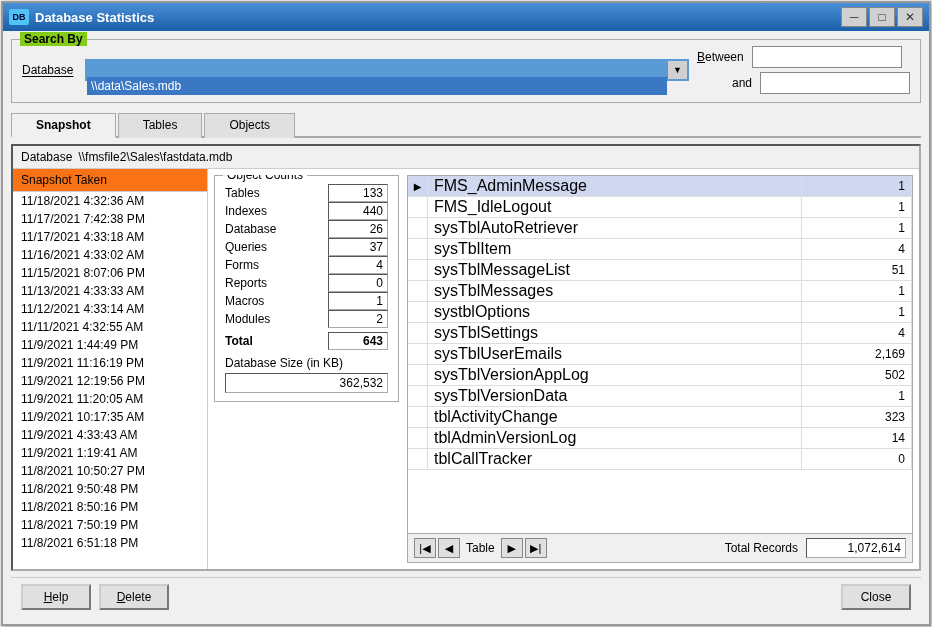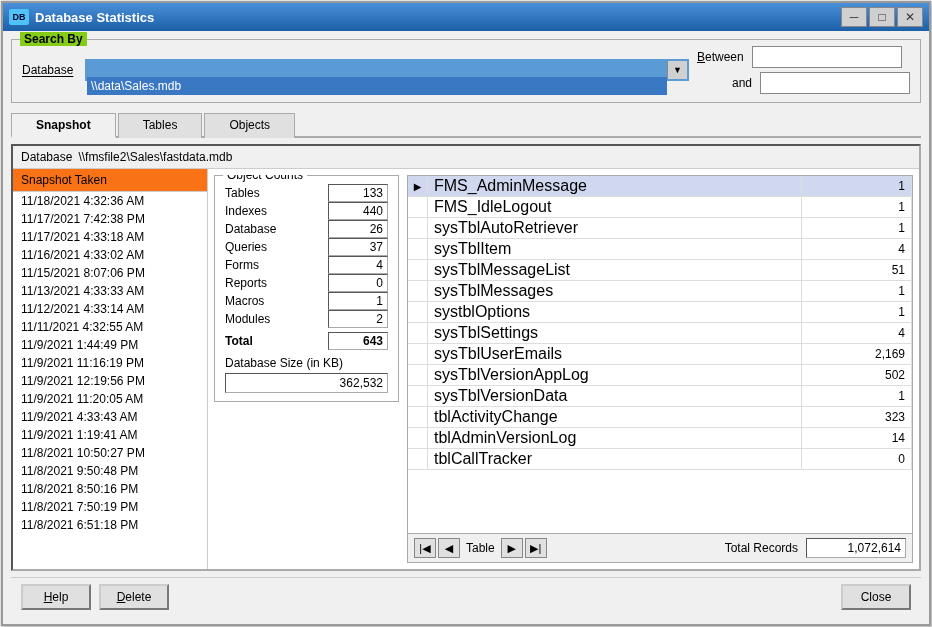--- a/index.html
+++ b/index.html
@@ -503,20 +503,21 @@
               <div class="snapshot-item">11/17/2021 4:33:18 AM</div>
               <div class="snapshot-item">11/16/2021 4:33:02 AM</div>
               <div class="snapshot-item">11/15/2021 8:07:06 PM</div>
               <div class="snapshot-item">11/13/2021 4:33:33 AM</div>
               <div class="snapshot-item">11/12/2021 4:33:14 AM</div>
               <div class="snapshot-item">11/11/2021 4:32:55 AM</div>
               <div class="snapshot-item">11/9/2021 1:44:49 PM</div>
               <div class="snapshot-item">11/9/2021 11:16:19 PM</div>
               <div class="snapshot-item">11/9/2021 12:19:56 PM</div>
               <div class="snapshot-item">11/9/2021 11:20:05 AM</div>
+              <div class="snapshot-item">11/9/2021 10:17:35 AM</div>
               <div class="snapshot-item">11/9/2021 4:33:43 AM</div>
               <div class="snapshot-item">11/9/2021 1:19:41 AM</div>
               <div class="snapshot-item">11/8/2021 10:50:27 PM</div>
               <div class="snapshot-item">11/8/2021 9:50:48 PM</div>
               <div class="snapshot-item">11/8/2021 8:50:16 PM</div>
               <div class="snapshot-item">11/8/2021 7:50:19 PM</div>
               <div class="snapshot-item">11/8/2021 6:51:18 PM</div>
             </div>
         </div>
 

